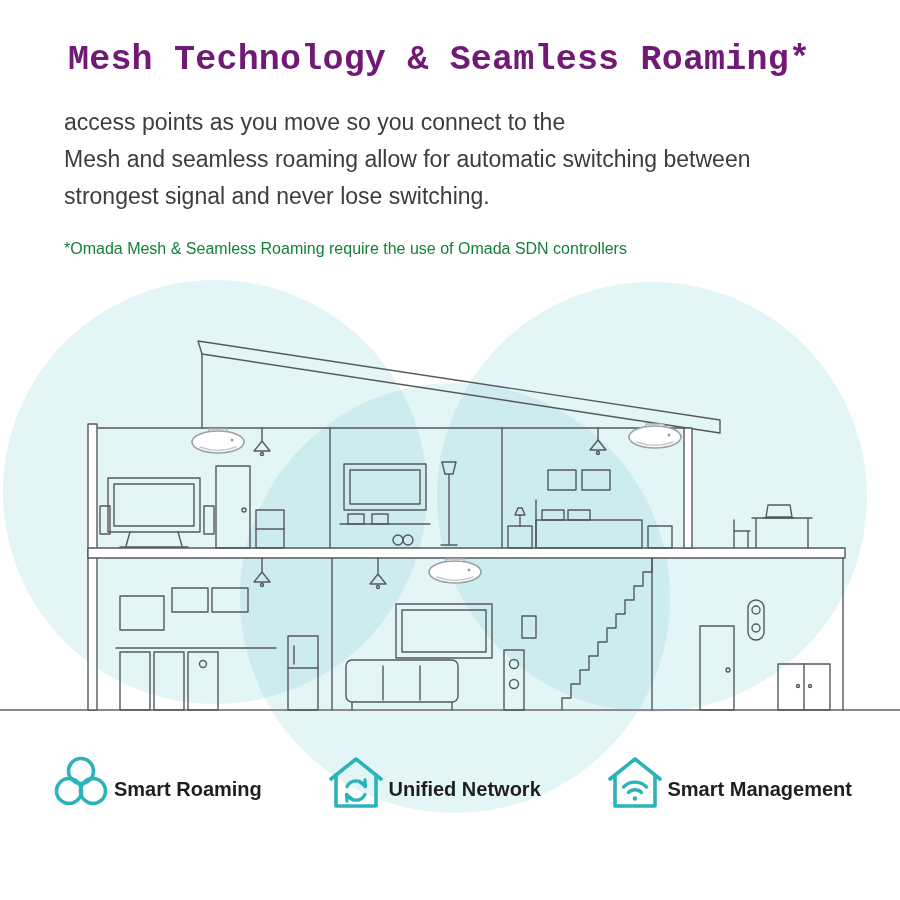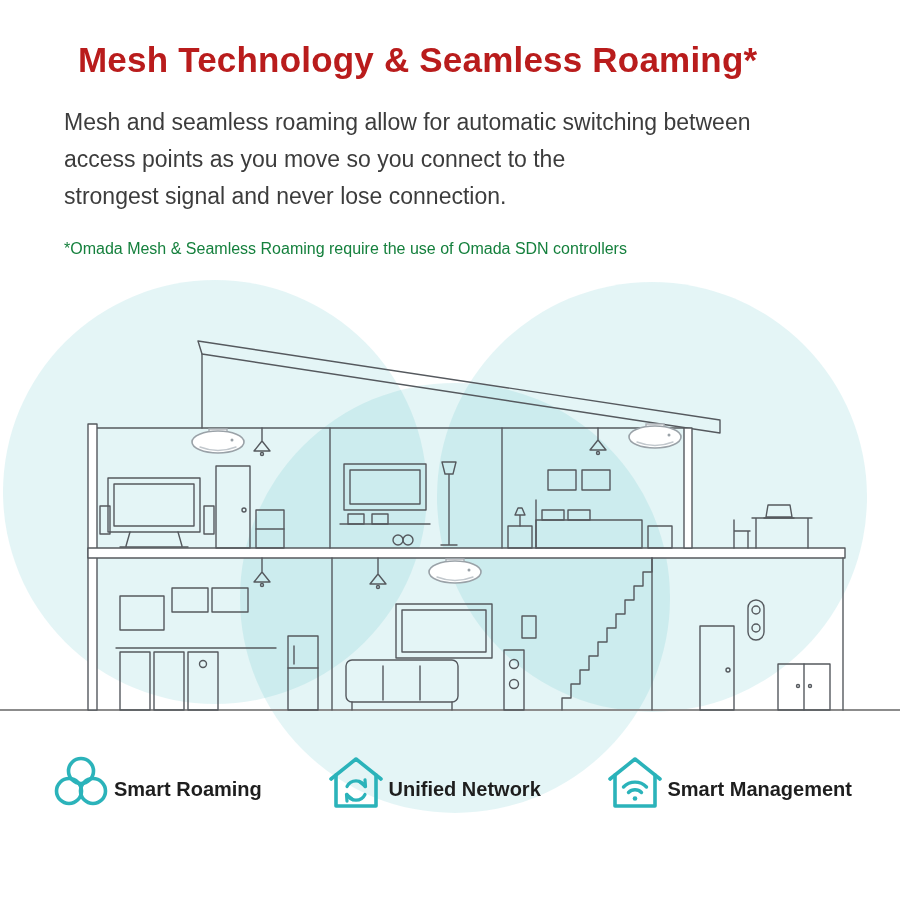--- a/index.html
+++ b/index.html
@@ -5,22 +5,22 @@
   html,body{margin:0;padding:0;}
   body{
     width:900px;height:900px;position:relative;overflow:hidden;
     background:#ffffff;
     font-family:"Liberation Sans", sans-serif;
   }
   .illustration-layer{position:absolute;inset:0;z-index:0;}
   .content{position:relative;z-index:1;}
   .page-header{padding:40px 64px 0 64px;}
   .page-title{
-    margin:0 0 24px 14px;
-    font-size:35px;font-weight:700;color:#b91c1c;letter-spacing:.2px;
+    margin:0 0 24px 4px;
+    font-size:35px;font-weight:700;color:#701a75;letter-spacing:.2px;font-family:Liberation Mono, monospace;
   }
   .page-desc{margin:0 0 26px 0;font-size:23px;color:#3C3C3C;line-height:1.6;}
   .page-desc span{display:block;}
   .page-footnote{margin:0;font-size:16px;color:#15803d;}
   .features{
     position:absolute;left:0;right:0;top:750px;z-index:2;
     display:flex;justify-content:space-between;align-items:flex-start;
     padding:0 48px;
   }
   .feature{display:flex;flex-direction:row;align-items:center;}
@@ -150,23 +150,23 @@
         <circle cx="469" cy="570" r="1.5" fill="#9AA2A8"></circle>
       </g>
     </g>
   </svg>
 </div>
 
 <div class="content">
   <header class="page-header">
     <h1 class="page-title">Mesh Technology &amp; Seamless Roaming*</h1>
     <p class="page-desc">
+      <span>access points as you move so you connect to the</span>
       <span>Mesh and seamless roaming allow for automatic switching between</span>
-      <span>access points as you move so you connect to the</span>
-      <span>strongest signal and never lose connection.</span>
+      <span>strongest signal and never lose switching.</span>
     </p>
     <p class="page-footnote">*Omada Mesh &amp; Seamless Roaming require the use of Omada SDN controllers</p>
   </header>
 </div>
 
 <div class="features">
 
   <div class="feature">
     <svg viewBox="0 0 66 66" fill="none" stroke="#2BB3BA" stroke-width="3.6" stroke-linecap="round" stroke-linejoin="round">
       <circle cx="33" cy="21" r="12.5"></circle>

